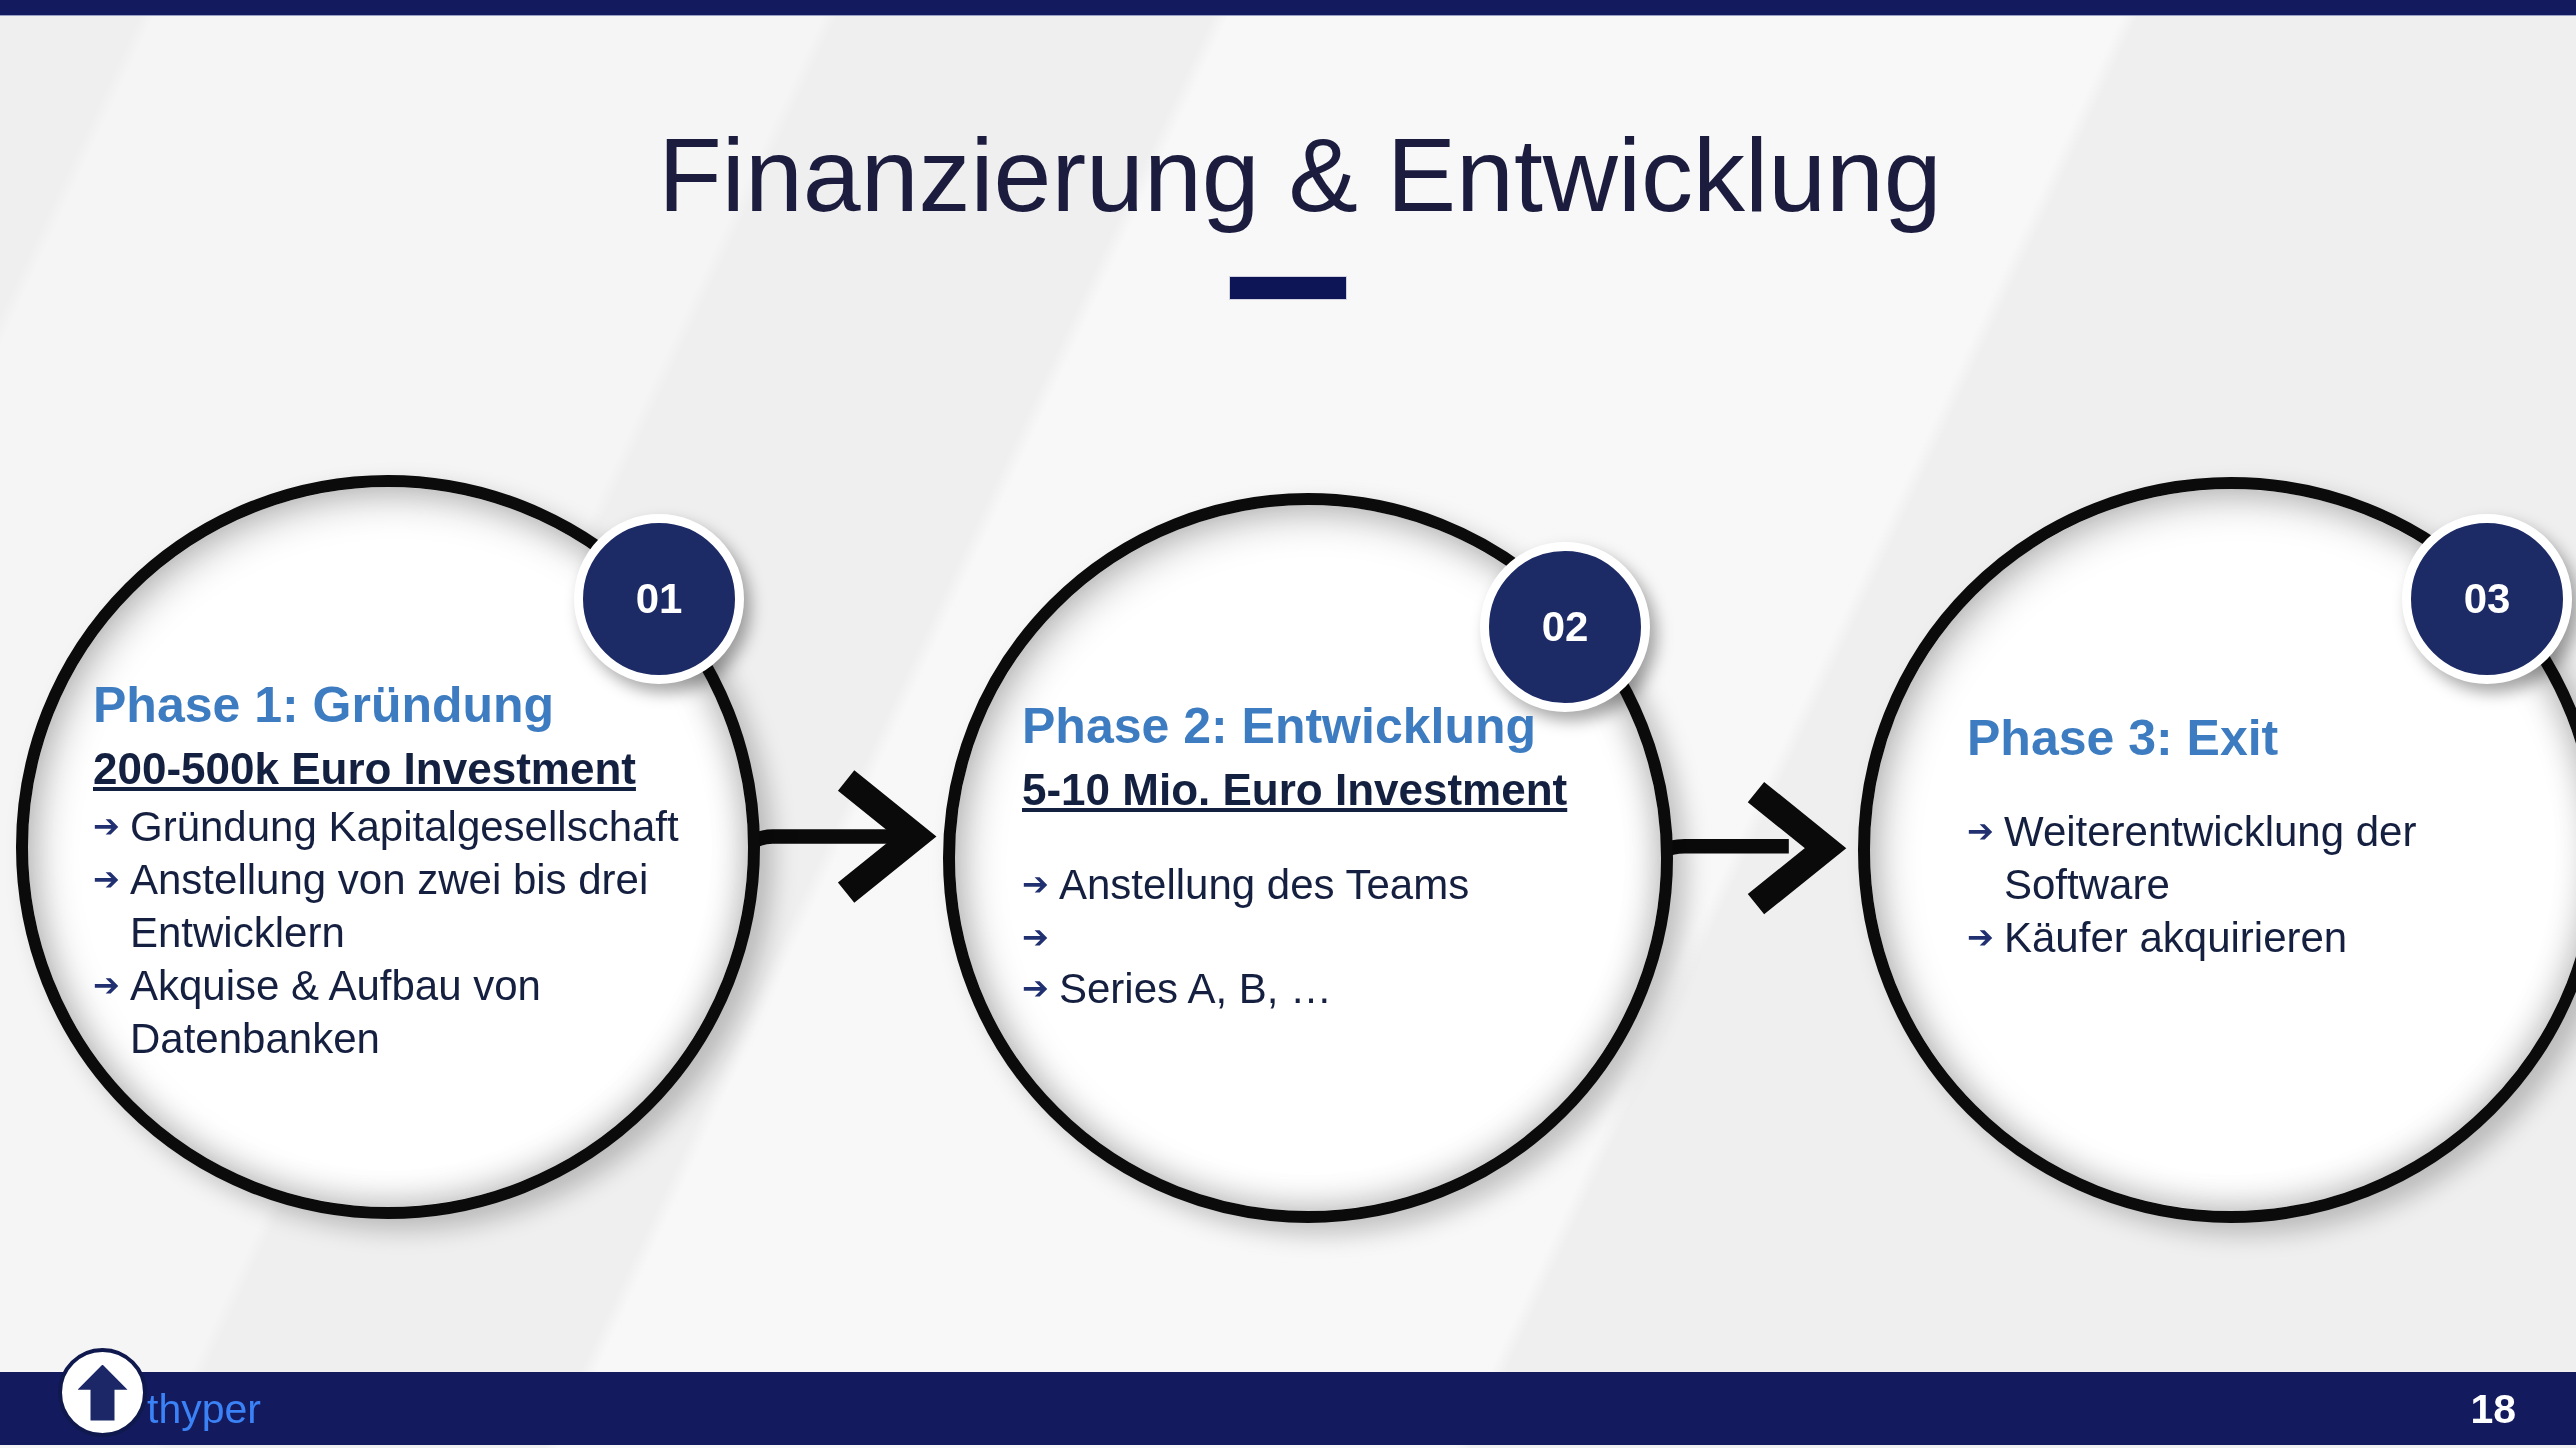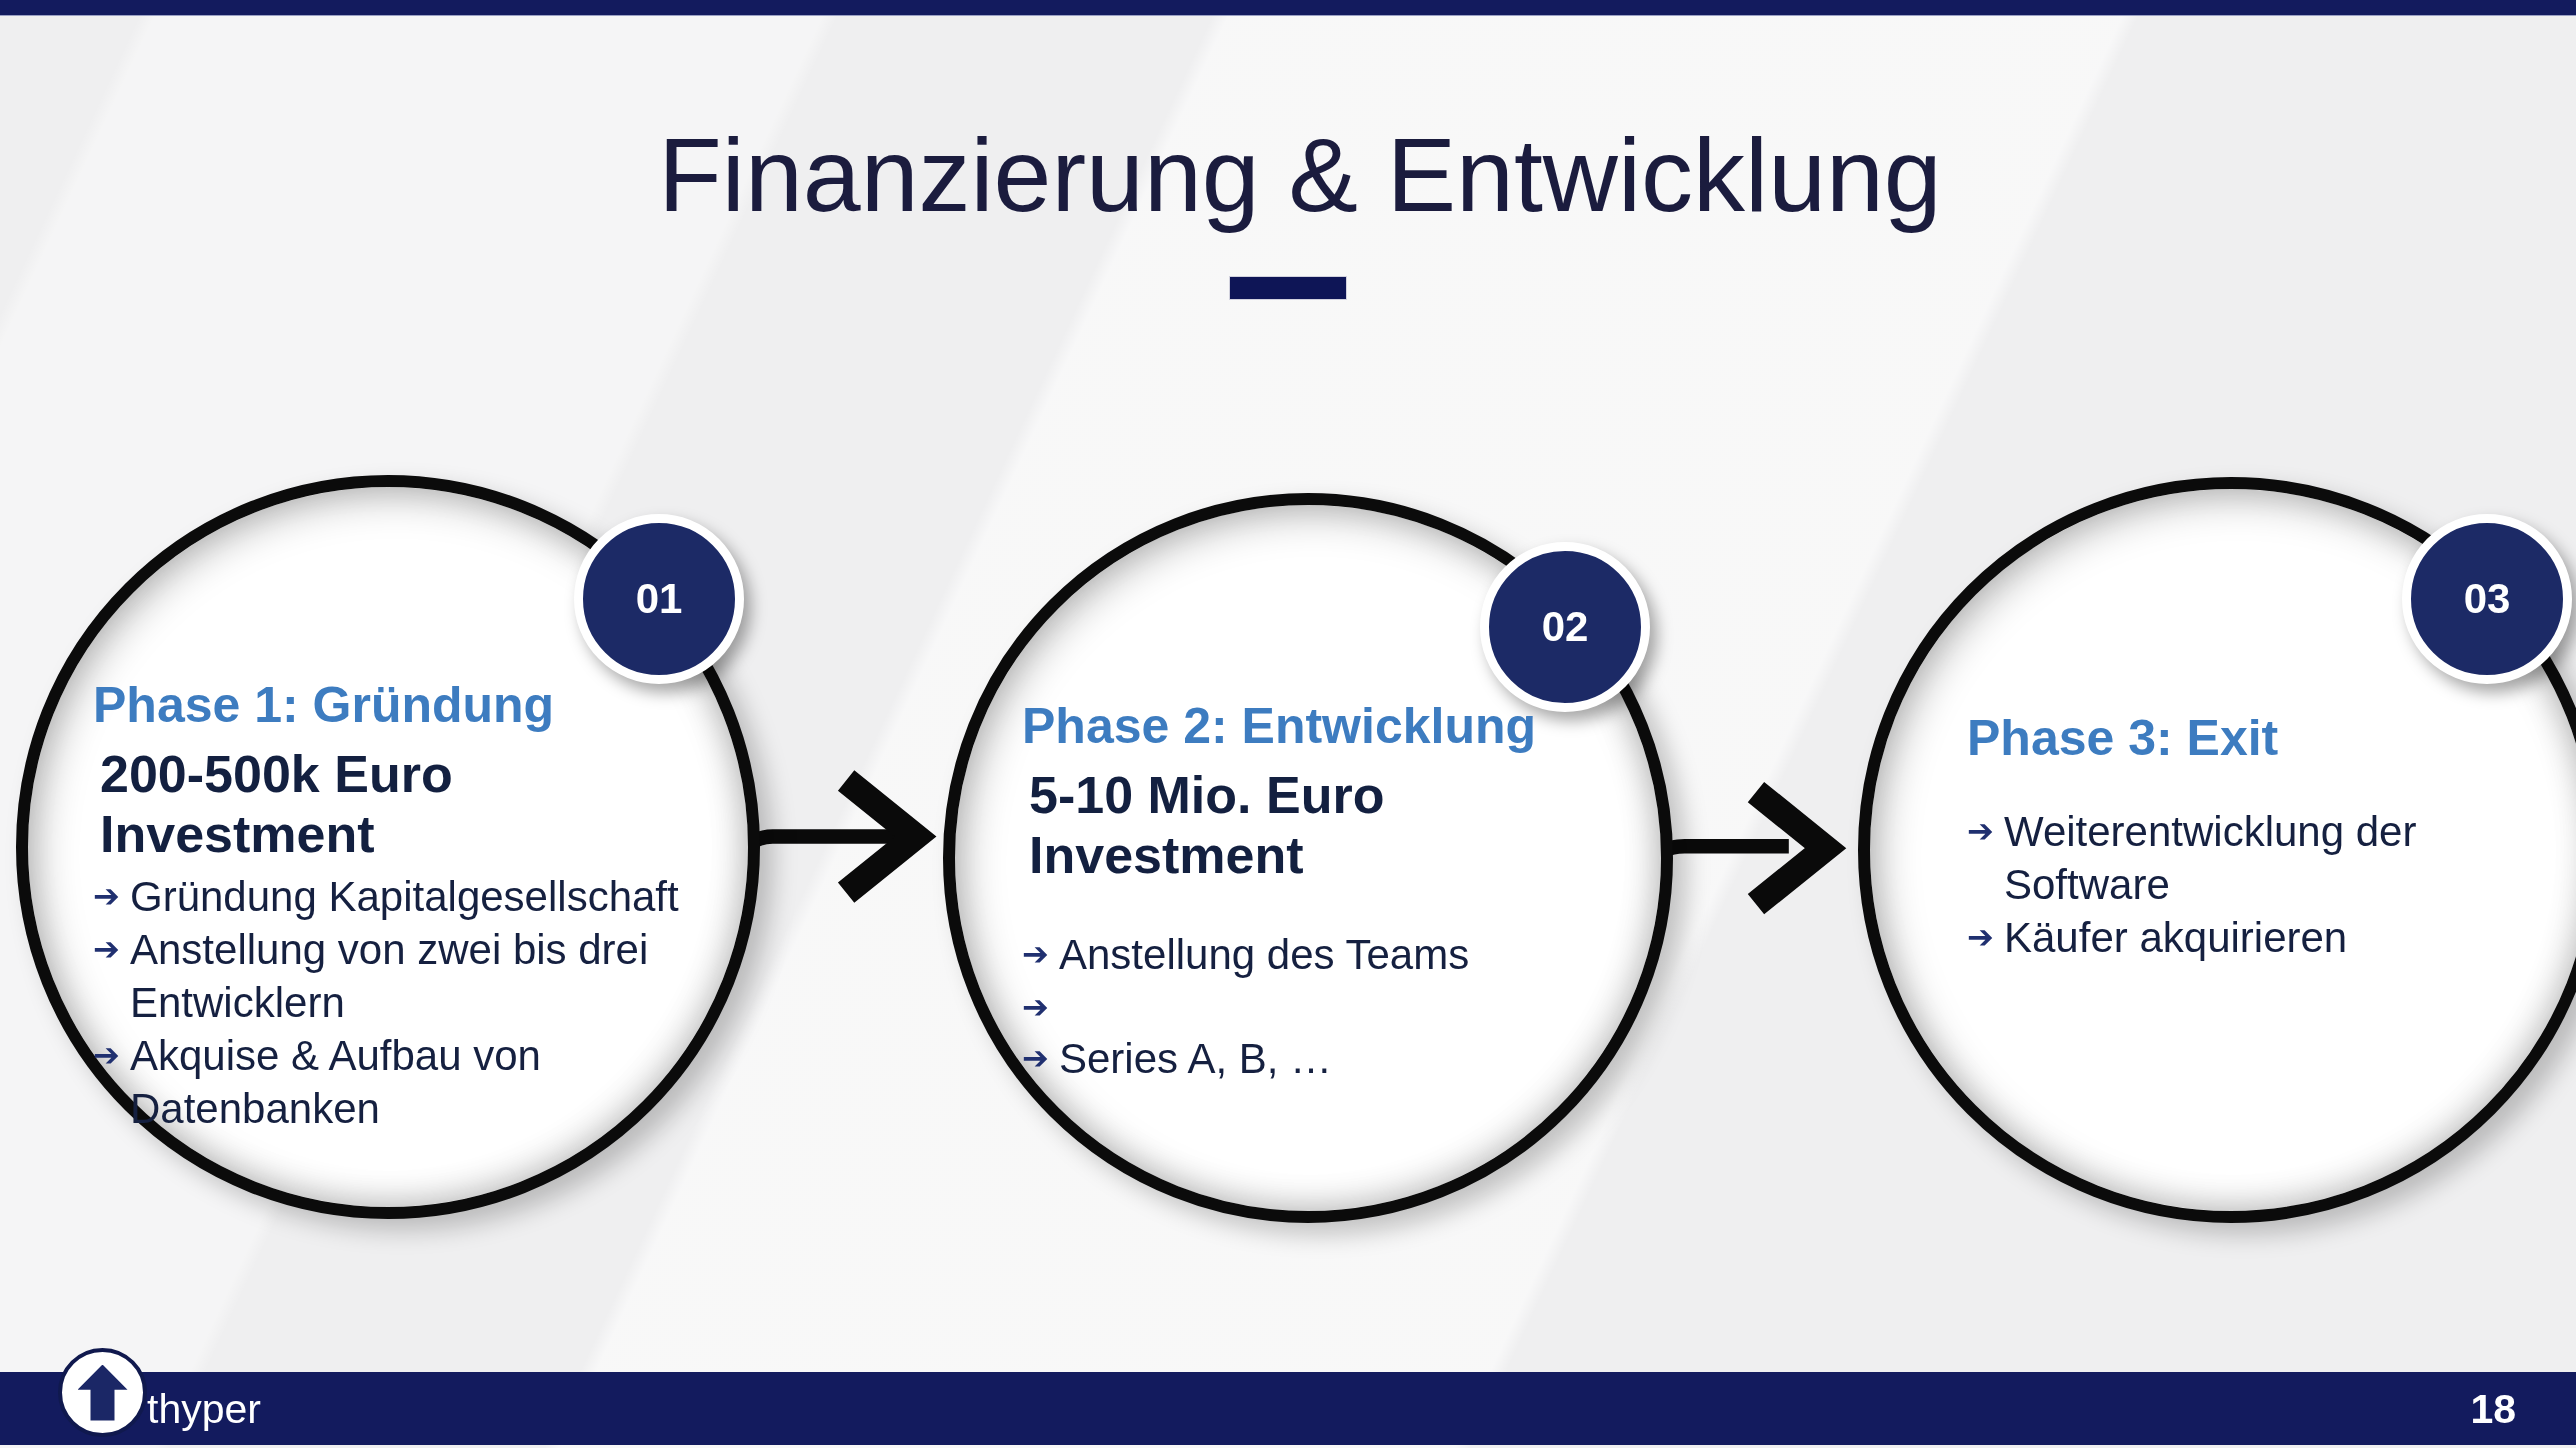--- a/index.html
+++ b/index.html
@@ -45,32 +45,32 @@
   }
   .bg1 { left:574px;  top:514px; }
   .bg2 { left:1480px; top:542px; }
   .bg3 { left:2402px; top:514px; }
 
   .block { position:absolute; color:#152040; }
   .b1 { left:93px;   top:676px; width:628px; }
   .b2 { left:1022px; top:697px; width:647px; }
   .b3 { left:1967px; top:709px; width:570px; }
   .heading    { font-size:50px; font-weight:bold; color:#3d7cc0; margin:0 0 9.7px 0; }
-  .subheading { font-size:52px; font-weight:bold; color:#132040; margin:7px; }
+  .subheading { font-size:44px; font-weight:bold; color:#132040; margin:0;text-decoration:underline; }
   .subheading:empty { display:none; }
   .bullets { margin-top:7.7px; }
   .b2 .bullets { margin-top:44px; }
   .b3 .bullets { margin-top:39px; }
   .bullet { display:flex; align-items:flex-start; font-size:42px; line-height:1.26; color:#152040; }
   .bullet .arrow-glyph { flex:0 0 37px; font-size:32px; line-height:1.62; color:#203070; }
 
   .footer { position:absolute; left:0; top:1372px; width:100%; height:73px; background:#131b5e; }
   .brand {
     position:absolute; left:147px; top:50%; transform:translateY(-50%);
-    color:#ffffff; font-size:41px;
+    color:#3b82f6; font-size:41px;
   }
   .pagenum {
     position:absolute; right:60px; top:50%; transform:translateY(-50%);
     color:#ffffff; font-size:41px; font-weight:bold;
   }
   .logo {
     position:absolute; left:58px; top:1348px; width:89px; height:89px; z-index:5;
     box-sizing:border-box; border-radius:50%; background:#ffffff; border:4.8px solid #10194e;
     display:flex; align-items:center; justify-content:center;
   }

